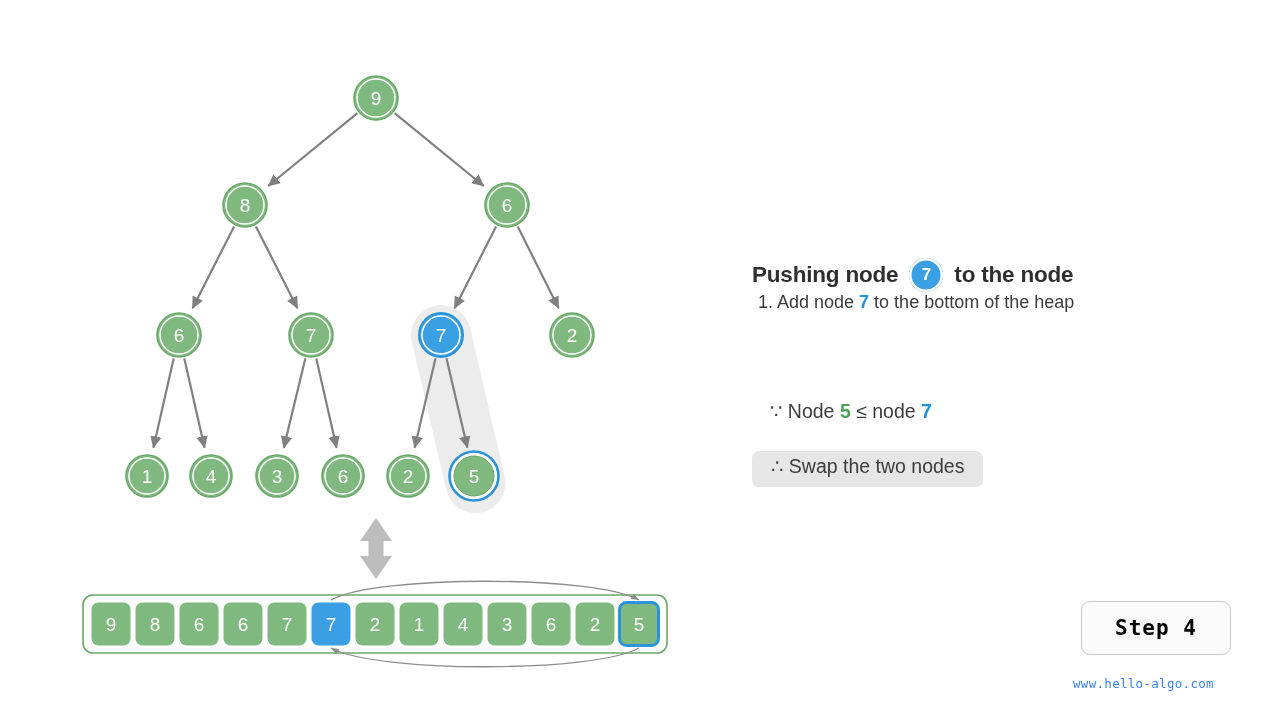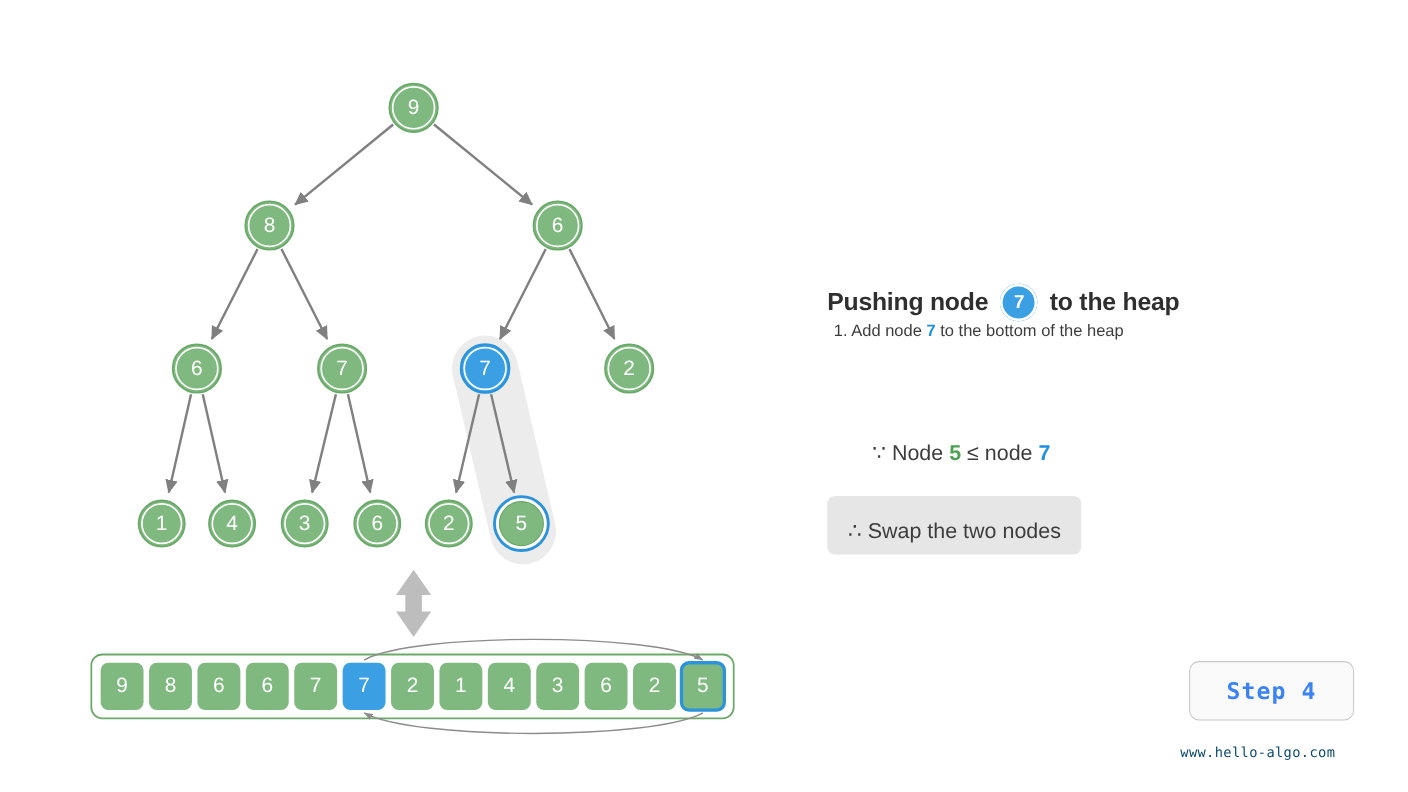--- a/index.html
+++ b/index.html
@@ -64,41 +64,41 @@
     box-shadow: 0 0 0 2.5px #ffffff inset, 0 0 0 4px #3aa0e3 inset;
     color: #ffffff;
     font-size: 17px;
     font-weight: bold;
     margin: 0 11px;
   }
 
   .step-line {
     position: absolute;
     left: 6px;
-    font-size: 15px;
+    font-size: 18px;
     color: #3c3c3c;
     white-space: nowrap;
   }
   #step-line-1 { top: 292px; }
   #step-line-2 { top: 345px; }
 
   .reason-line {
     position: absolute;
     left: 18px;
     font-size: 19.5px;
     color: #3c3c3c;
     white-space: nowrap;
   }
-  #reason-because { top: 400px; margin-left: 23px; }
+  #reason-because { top: 400px; }
   #reason-therefore {
     top: 451px;
     left: 0px;
     background: #e6e6e6;
     border-radius: 7px;
-    padding: 20px 19px 9px 19px;
+    padding: 4px 19px 9px 19px;
   }
 
   .num-blue  { color: #1f8fe0; font-weight: bold; }
   .num-green { color: #4da054; font-weight: bold; }
 
   
   #step-badge {
     position: absolute;
     left: 1081px;
     top: 601px;
@@ -106,31 +106,31 @@
     height: 52px;
     border: 1.4px solid #c9c9c9;
     border-radius: 9px;
     background: #fafafa;
     display: flex;
     align-items: center;
     justify-content: center;
     font-family: "DejaVu Sans Mono", monospace;
     font-size: 21px;
     font-weight: bold;
-    color: #3b82f6;
+    color: #000000;
     letter-spacing: 1px;
   }
 
   #watermark {
     position: absolute;
     left: 1073px;
     top: 676px;
     font-family: "DejaVu Sans Mono", monospace;
     font-size: 12.5px;
-    color: #0c4a6e;
+    color: #3b82f6;
     letter-spacing: 0.3px;
   }
 </style>
 </head>
 <body>
 
 <div id="diagram-panel">
   <svg id="tree-svg" width="740" height="720" viewBox="0 0 740 720">
     <defs>
       <marker id="arrowhead" markerWidth="7" markerHeight="7" refX="5.2" refY="3" orient="auto" markerUnits="strokeWidth">
@@ -299,21 +299,21 @@
   </svg>
 </div>
 
 <div id="info-panel">
 
   <div id="title-row">
     <span>Pushing node</span>
     <span class="title-chip">
       <span>7</span>
     </span>
-    <span>to the heap</span>
+    <span>to the node</span>
   </div>
 
   <div class="step-line" id="step-line-1">
     <span>1. Add node </span><span class="num-blue">7</span><span> to the bottom of the heap</span>
   </div>
 
 
   <div class="reason-line" id="reason-because">
     <span>∵</span><span> Node </span><span class="num-green">5</span><span> ≤ node </span><span class="num-blue">7</span>
   </div>

